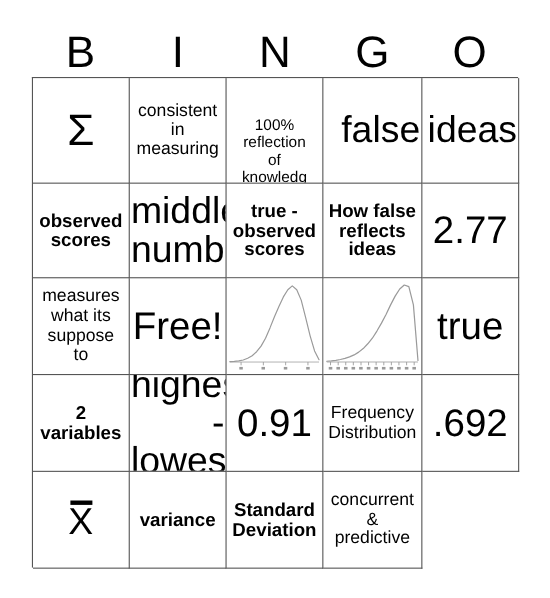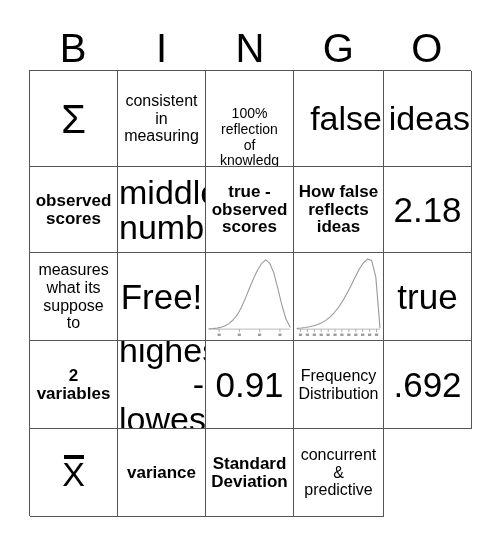--- a/index.html
+++ b/index.html
@@ -162,21 +162,21 @@
         <span class="cell-text sz-md">true -
 observed
 scores</span>
       </div>
       <div class="cell">
         <span class="cell-text sz-md">How false
 reflects
 ideas</span>
       </div>
       <div class="cell">
-        <span class="cell-text sz-xl">2.18</span>
+        <span class="cell-text sz-xl">2.77</span>
       </div>
       <div class="cell">
         <span class="cell-text sz-sm">measures
 what its
 suppose
 to</span>
       </div>
       <div class="cell">
         <span class="cell-text sz-xl">Free!</span>
       </div>

